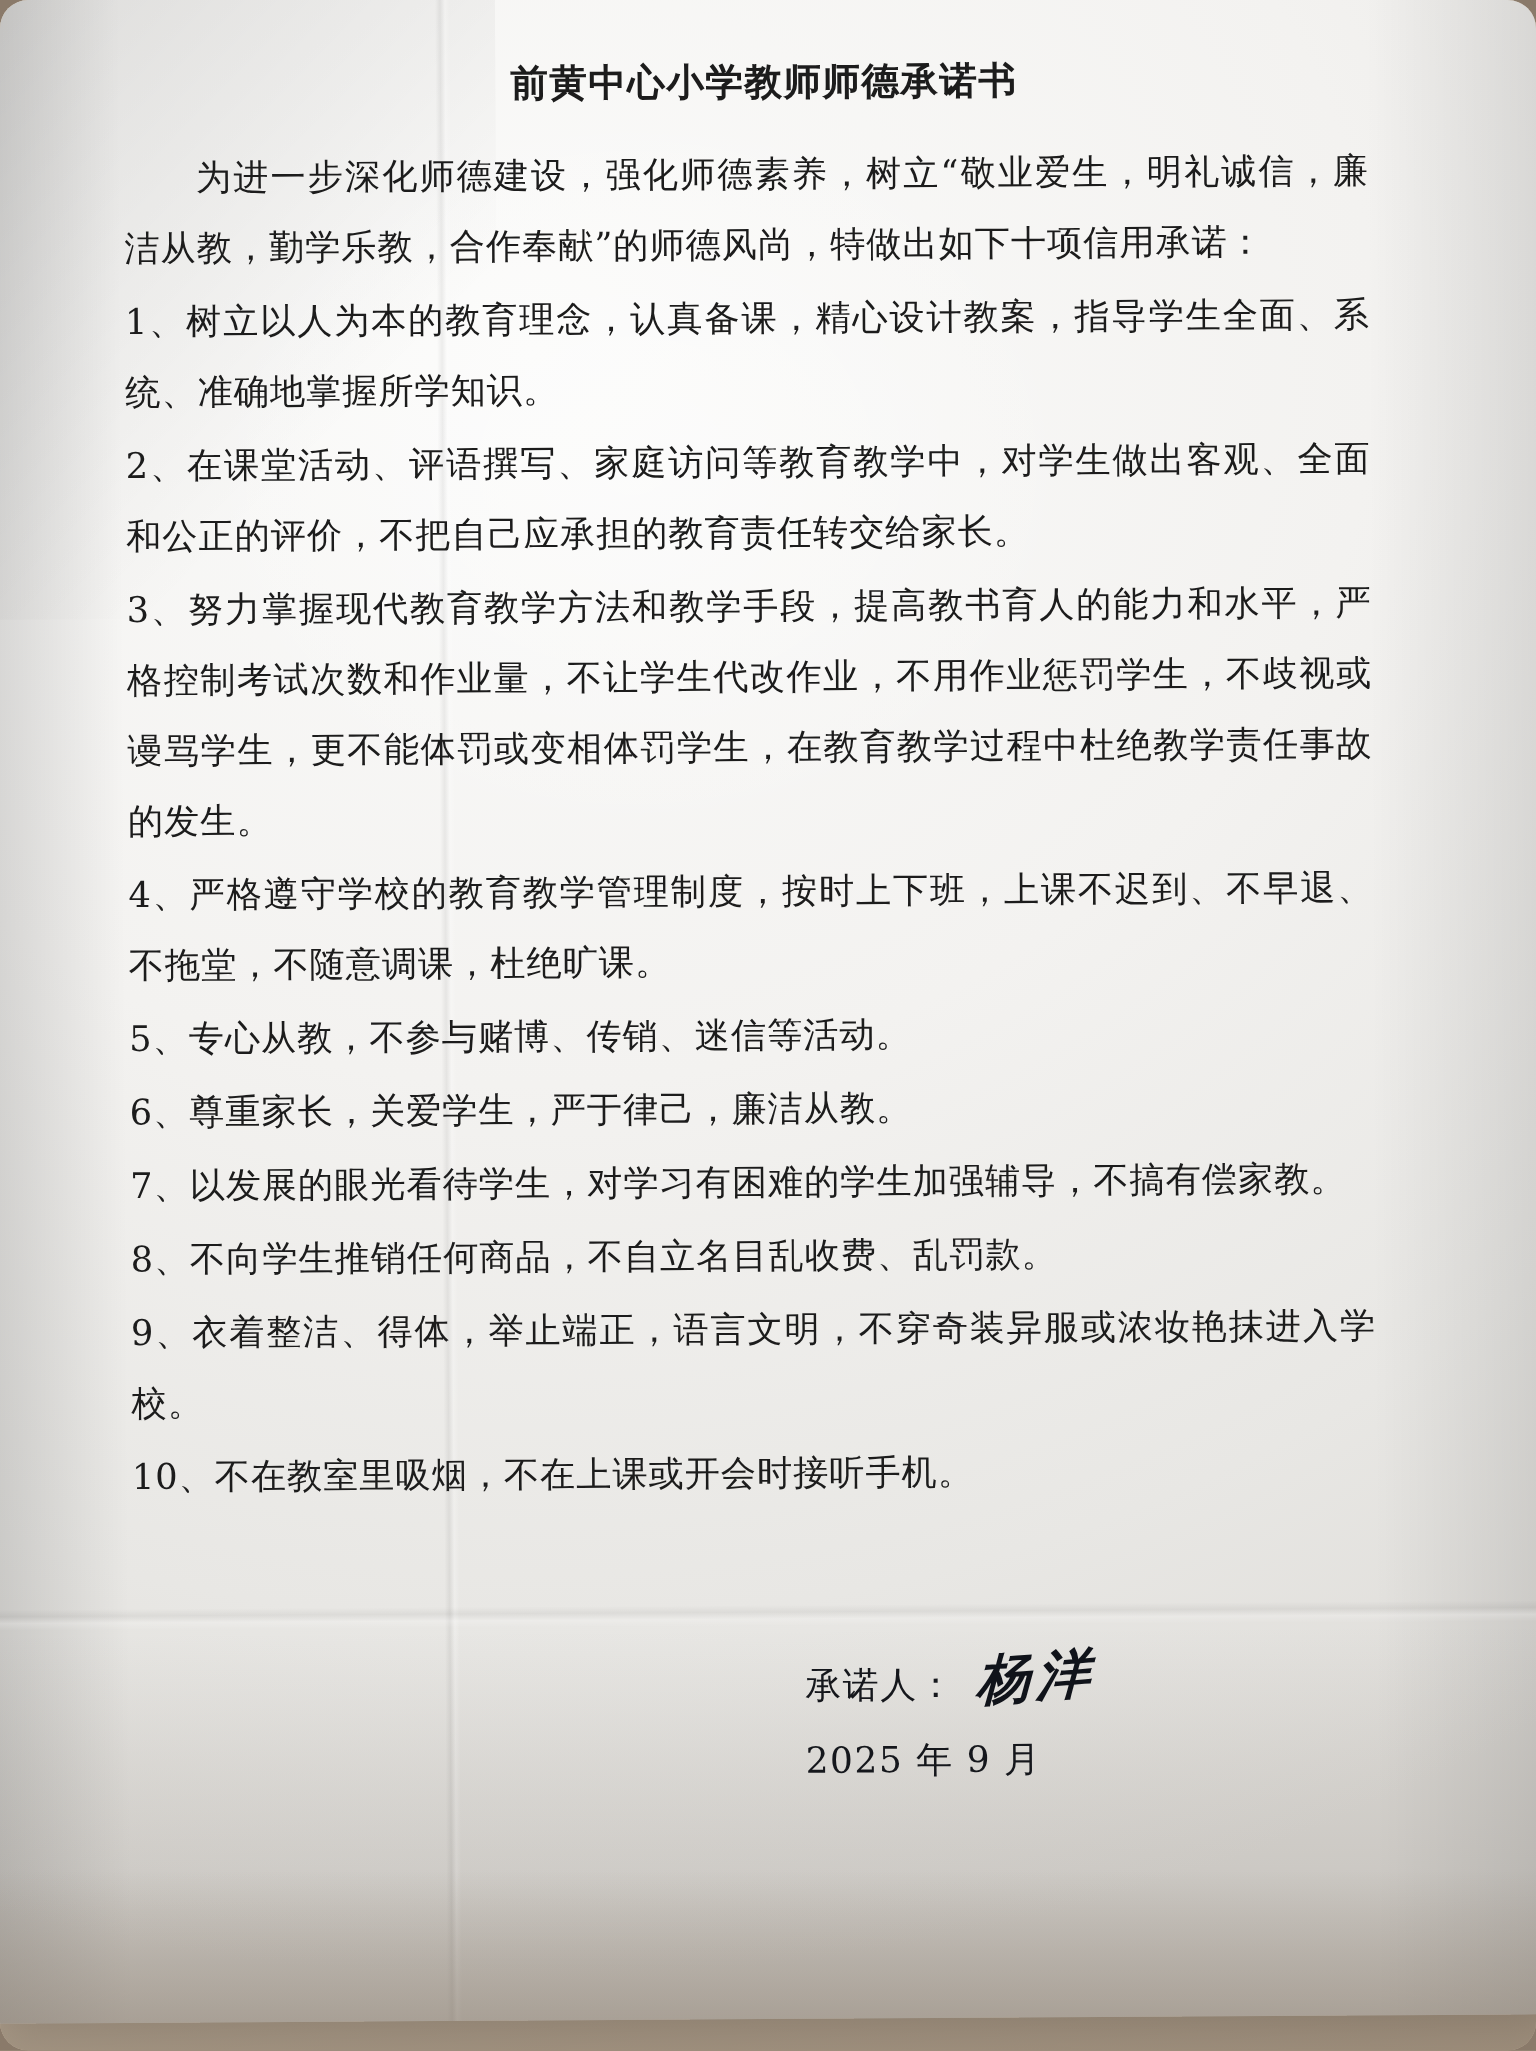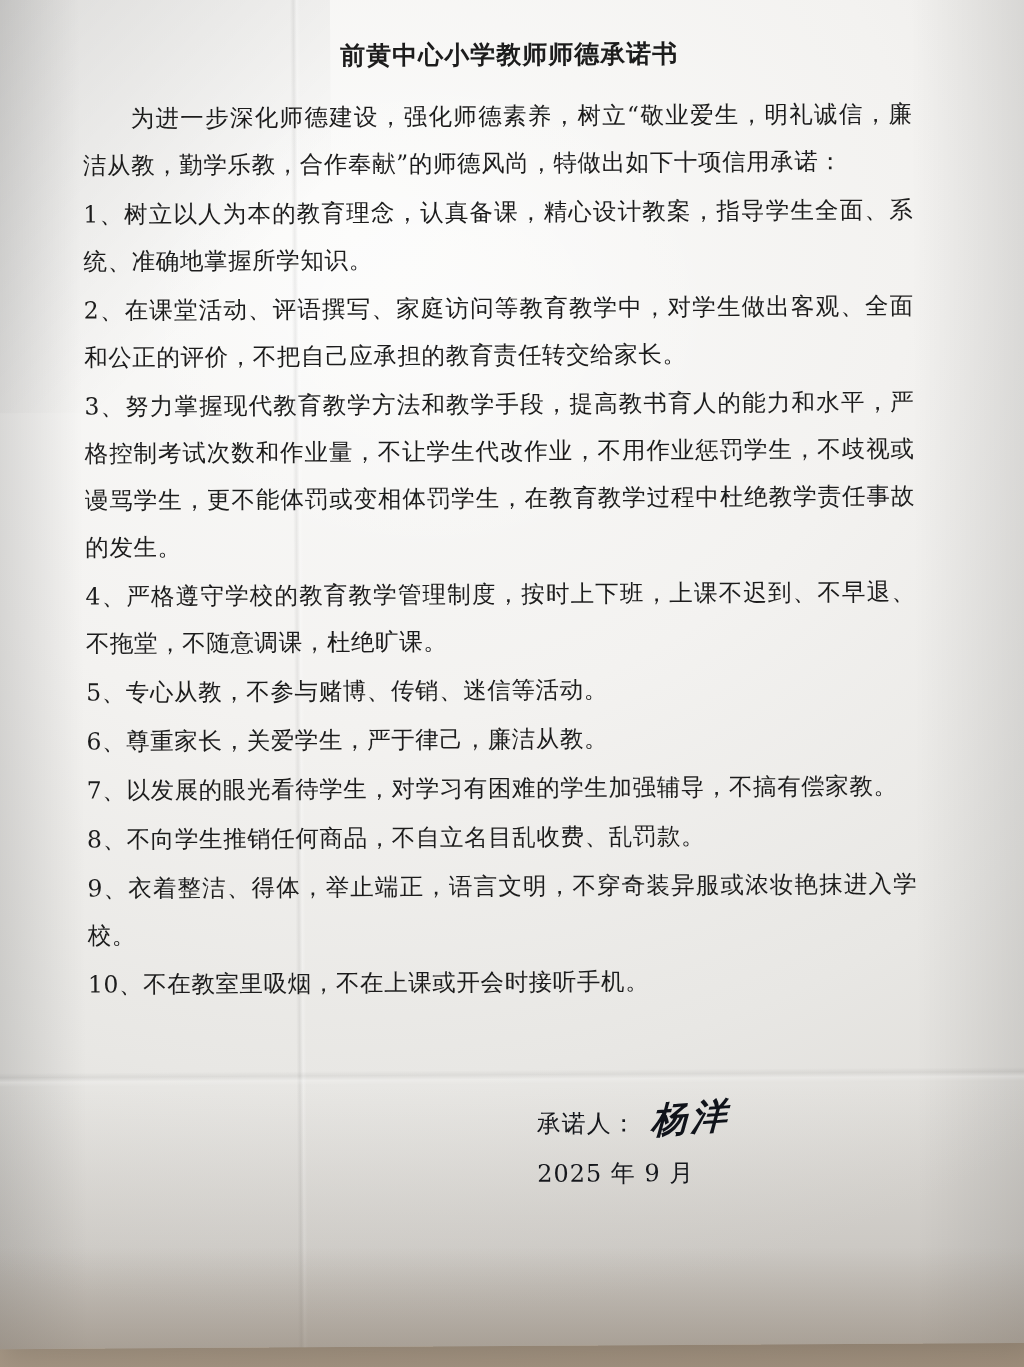--- a/index.html
+++ b/index.html
@@ -14,20 +14,21 @@
     font-family: "DejaVu Serif", serif;
   }
 
   
   #photo {
     position: relative;
     width: 1024px;
     height: 1367px;
     background: #b9a894;
     overflow: hidden;
+    border-radius: 19px;
   }
 
   
   #backdrop {
     position: absolute;
     inset: 0;
     background:
       linear-gradient(100deg, #cbbba6 0%, #bfae99 40%, #b2a08b 100%);
   }
 

